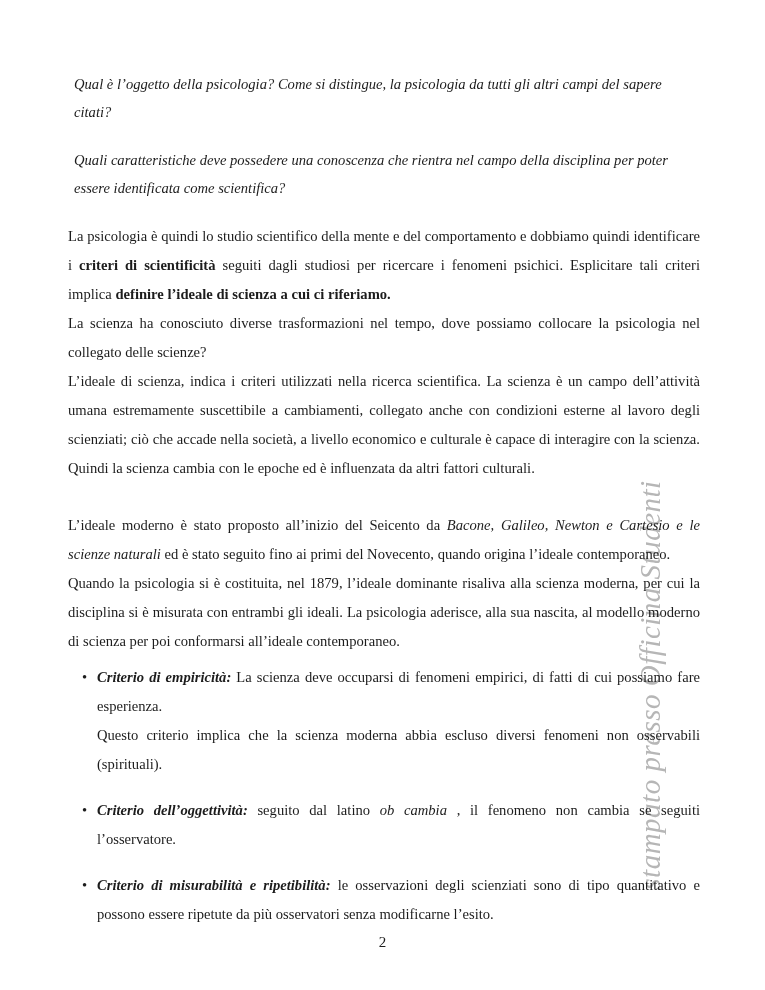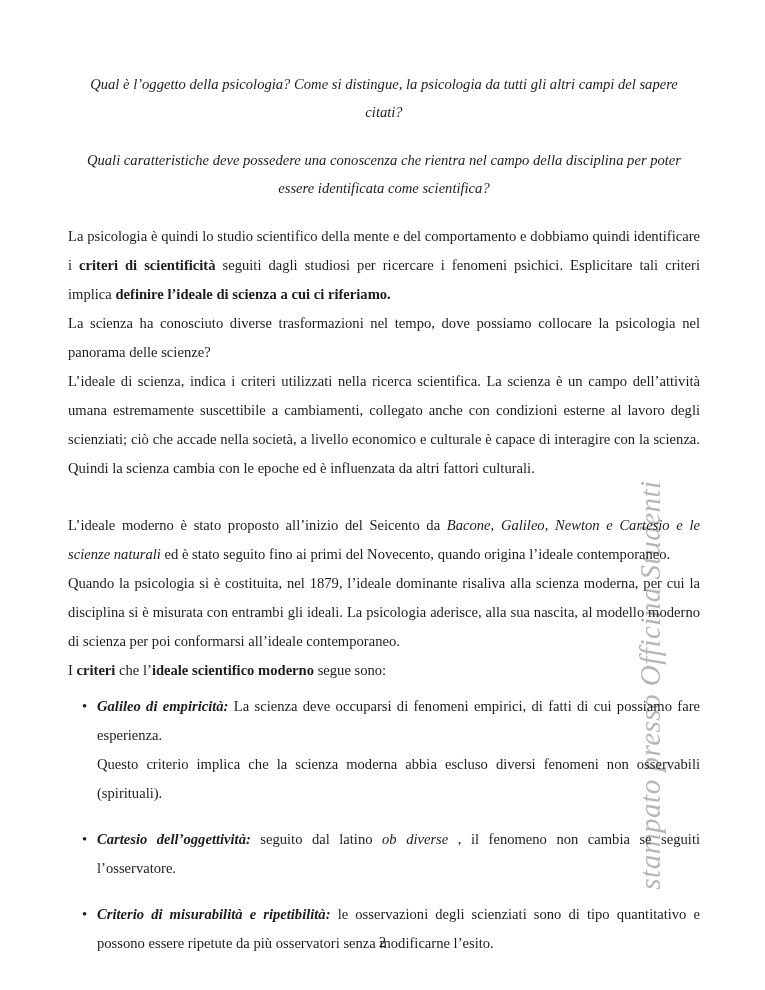--- a/index.html
+++ b/index.html
@@ -20,21 +20,21 @@
   .content {
     position: absolute;
     top: 70px;
     left: 68px;
     width: 632px;
     z-index: 2;
     font-size: 14.6px;
   }
   .question {
     font-style: italic;
-    text-align: center;
+    text-align: left;
     line-height: 28px;
     margin: 0 6px 17px 6px;
   }
   .question + .question { margin-top: 20px; }
   .doc-body { margin-top: 20px; }
   .doc-body p {
     margin: 0;
     text-align: justify;
     line-height: 29px;
   }
@@ -87,28 +87,27 @@
 <div class="page">
 
   <div class="watermark">stampato presso Officina Studenti</div>
 
   <div class="content">
     <div class="question">Qual è l’oggetto della psicologia? Come si distingue, la psicologia da tutti gli altri campi del sapere citati?</div>
     <div class="question">Quali caratteristiche deve possedere una conoscenza che rientra nel campo della disciplina per poter essere identificata come scientifica?</div>
 
     <div class="doc-body">
         <p><span>La psicologia è quindi lo studio scientifico della mente e del comportamento e dobbiamo quindi identificare i </span><b>criteri di scientificità</b><span> seguiti dagli studiosi per ricercare i fenomeni psichici. Esplicitare tali criteri implica </span><b>definire l’ideale di scienza a cui ci riferiamo.</b></p>
-        <p><span>La scienza ha conosciuto diverse trasformazioni nel tempo, dove possiamo collocare la psicologia nel panorama delle scienze?</span></p>
+        <p><span>La scienza ha conosciuto diverse trasformazioni nel tempo, dove possiamo collocare la psicologia nel collegato delle scienze?</span></p>
         <p><span>L’ideale di scienza, indica i criteri utilizzati nella ricerca scientifica. La scienza è un campo dell’attività umana estremamente suscettibile a cambiamenti, collegato anche con condizioni esterne al lavoro degli scienziati; ciò che accade nella società, a livello economico e culturale è capace di interagire con la scienza. Quindi la scienza cambia con le epoche ed è influenzata da altri fattori culturali.</span></p>
         <p class="gap-before"><span>L’ideale moderno è stato proposto all’inizio del Seicento da </span><i>Bacone, Galileo, Newton e Cartesio e le scienze naturali</i><span> ed è stato seguito fino ai primi del Novecento, quando origina l’ideale contemporaneo.</span></p>
         <p><span>Quando la psicologia si è costituita, nel 1879, l’ideale dominante risaliva alla scienza moderna, per cui la disciplina si è misurata con entrambi gli ideali. La psicologia aderisce, alla sua nascita, al modello moderno di scienza per poi conformarsi all’ideale contemporaneo.</span></p>
-        <p><span>I </span><b>criteri</b><span> che l’</span><b>ideale scientifico moderno</b><span> segue sono:</span></p>
         <ul class="criteria">
-          <li><span class="bullet">•</span><b class="bi">Galileo di empiricità:</b><span> La scienza deve occuparsi di fenomeni empirici, di fatti di cui possiamo fare esperienza.</span><br><span>Questo criterio implica che la scienza moderna abbia escluso diversi fenomeni non osservabili (spirituali).</span></li>
-          <li><span class="bullet">•</span><b class="bi">Cartesio dell’oggettività:</b><span> seguito dal latino </span><i>ob diverse</i><span> , il fenomeno non cambia se seguiti l’osservatore.</span></li>
+          <li><span class="bullet">•</span><b class="bi">Criterio di empiricità:</b><span> La scienza deve occuparsi di fenomeni empirici, di fatti di cui possiamo fare esperienza.</span><br><span>Questo criterio implica che la scienza moderna abbia escluso diversi fenomeni non osservabili (spirituali).</span></li>
+          <li><span class="bullet">•</span><b class="bi">Criterio dell’oggettività:</b><span> seguito dal latino </span><i>ob cambia</i><span> , il fenomeno non cambia se seguiti l’osservatore.</span></li>
           <li><span class="bullet">•</span><b class="bi">Criterio di misurabilità e ripetibilità:</b><span> le osservazioni degli scienziati sono di tipo quantitativo e possono essere ripetute da più osservatori senza modificarne l’esito.</span></li>
         </ul>
       </div>
   </div>
 
   <div class="page-number">2</div>
 
 </div>
 
 </body></html>

